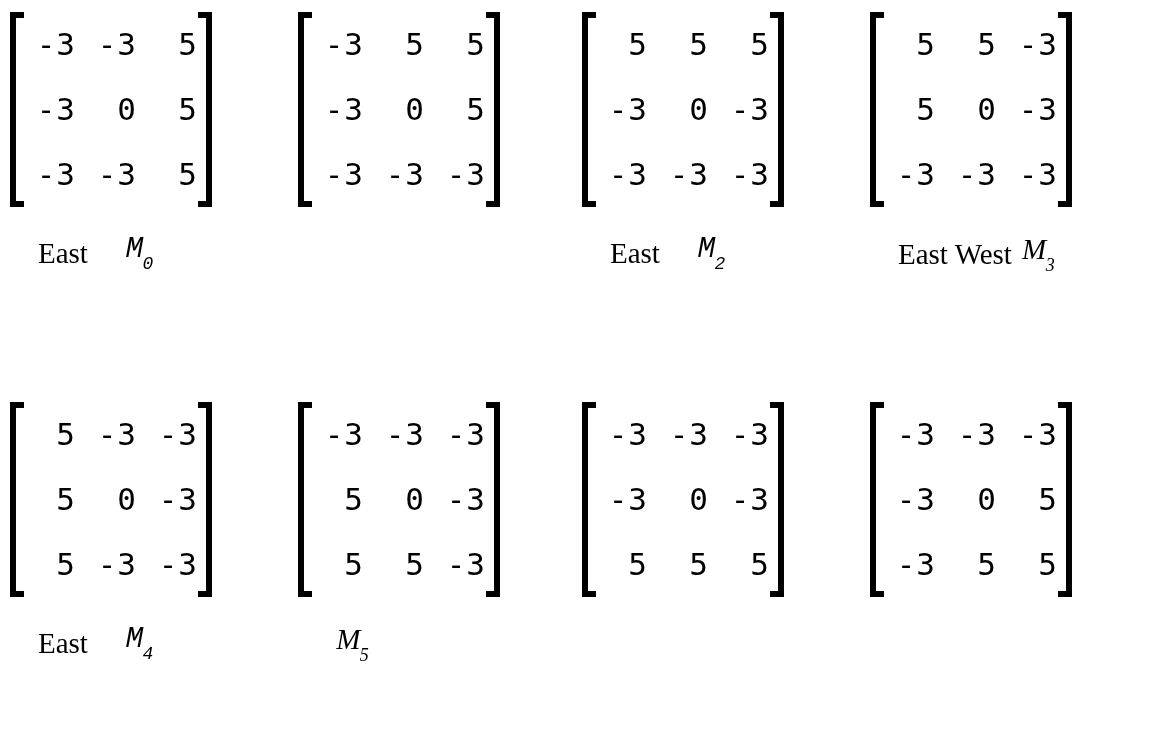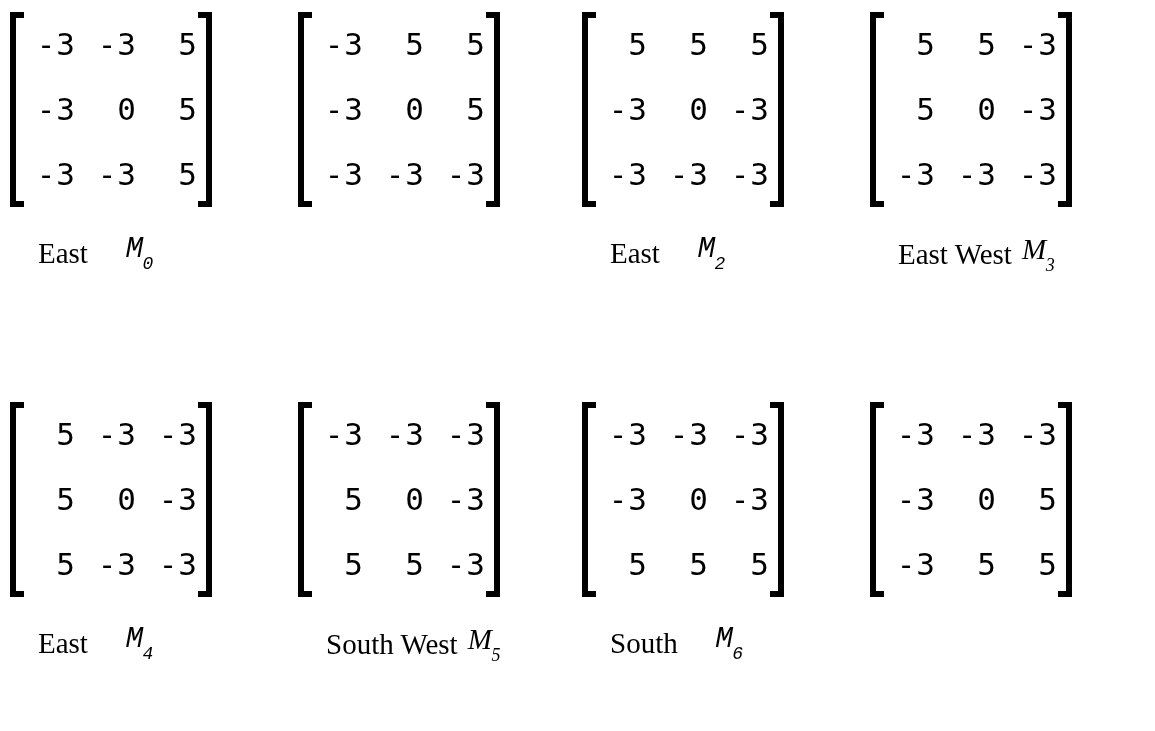--- a/index.html
+++ b/index.html
@@ -328,21 +328,20 @@
                   <td class="c1">5</td>
                   <td class="c2">-3</td>
                 </tr>
               </tbody>
             </table>
             <span class="bracket right">
               <span class="stem"></span>
             </span>
           </div>
           <div class="caption">
-            <span class="dir">South West</span>
             <span class="sym"><span>M</span><span class="sub">5</span></span>
           </div>
         </div>
         <div class="mask-cell col-2">
           <div class="matrix-wrap">
             <span class="bracket left">
               <span class="stem"></span>
             </span>
             <table class="matrix">
               <tbody>
@@ -359,24 +358,20 @@
                 <tr>
                   <td class="c0">5</td>
                   <td class="c1">5</td>
                   <td class="c2">5</td>
                 </tr>
               </tbody>
             </table>
             <span class="bracket right">
               <span class="stem"></span>
             </span>
-          </div>
-          <div class="caption wide-gap">
-            <span class="dir">South</span>
-            <span class="sym"><span>M</span><span class="sub">6</span></span>
           </div>
         </div>
         <div class="mask-cell col-3">
           <div class="matrix-wrap">
             <span class="bracket left">
               <span class="stem"></span>
             </span>
             <table class="matrix">
               <tbody>
                 <tr>

